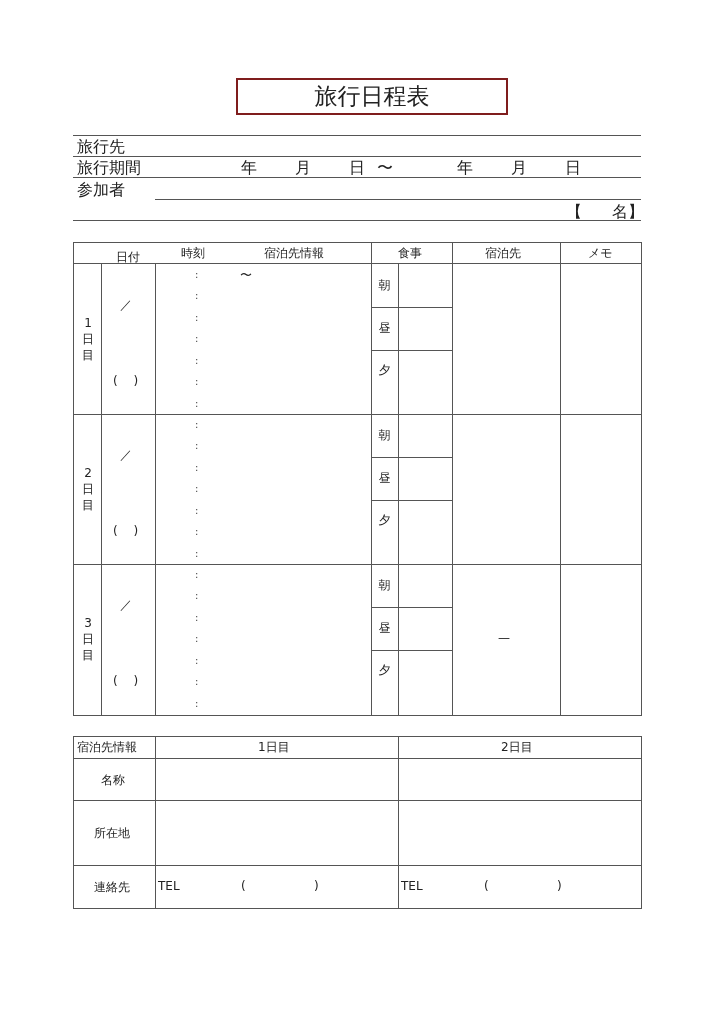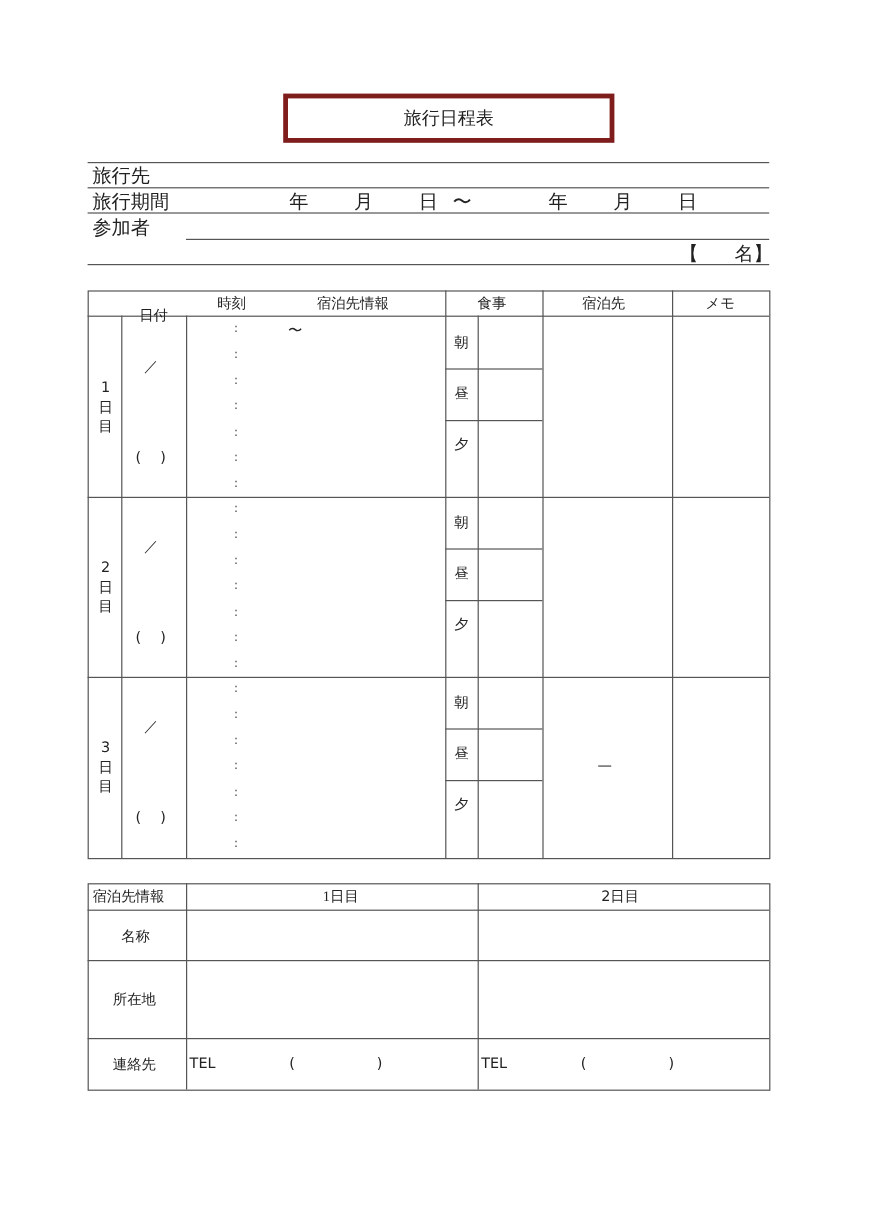--- a/index.html
+++ b/index.html
@@ -1,20 +1,20 @@
 <!DOCTYPE html>
 <html><head>
 <meta charset="utf-8">
 <style>
   html, body { margin:0; padding:0; }
   body { width:724px; height:1024px; background:#ffffff; position:relative; overflow:hidden;
          font-family:"DejaVu Sans", "Liberation Sans", sans-serif; color:#222; }
   .abs { position:absolute; }
-  .title-box { left:236px; top:78px; width:268px; height:33px; border:4px solid #7f1d1d;
-               display:flex; align-items:center; justify-content:center; font-size:15px; color:#222; }
+  .title-box { left:236px; top:78px; width:268px; height:33px; border:2px solid #7f1d1d;
+               display:flex; align-items:center; justify-content:center; font-size:23px; color:#222; }
   .hline { position:absolute; height:0; border-top:1.5px solid #555; }
   .lbl { position:absolute; font-size:16px; color:#222; }
   .vline { position:absolute; width:0; border-left:1.5px solid #555; }
   .box { position:absolute; border:1.5px solid #555; box-sizing:border-box; }
   .colon { position:absolute; font-size:10px; color:#444; }
   .daylabel { position:absolute; width:28px; text-align:center; font-size:12px; line-height:16px; color:#222; }
   .meal { position:absolute; width:27px; text-align:center; font-size:12px; color:#222; }
   .small { font-size:12px; }
 </style>
 </head>
@@ -39,21 +39,21 @@
 <div class="lbl" style="left:77px; top:180px;">参加者</div>
 <div class="hline" style="left:155px; top:199px; width:486px;"></div>
 <div class="lbl" style="left:566px; top:202px;">【</div>
 <div class="lbl" style="left:612px; top:202px;">名】</div>
 <div class="hline" style="left:73px; top:220px; width:568px;"></div>
 
 <div class="box" style="left:73px; top:242px; width:569px; height:474px;"></div>
 
 <div class="hline" style="left:73px; top:263px; width:568px;"></div>
 
-<div class="lbl small" style="left:116px; top:255px;">日付</div>
+<div class="lbl small" style="left:116px; top:249px;">日付</div>
 <div class="lbl small" style="left:181px; top:245px;">時刻</div>
 <div class="lbl small" style="left:264px; top:245px;">宿泊先情報</div>
 <div class="lbl small" style="left:398px; top:245px;">食事</div>
 <div class="lbl small" style="left:485px; top:245px;">宿泊先</div>
 <div class="lbl small" style="left:588px; top:245px;">メモ</div>
 
 <div class="vline" style="left:101px; top:263px; height:452px;"></div>
 <div class="vline" style="left:155px; top:263px; height:452px;"></div>
 <div class="vline" style="left:371px; top:242px; height:473px;"></div>
 <div class="vline" style="left:398px; top:263px; height:452px;"></div>
@@ -127,21 +127,21 @@
 <div class="lbl small" style="left:498px; top:631px;">—</div>
 
 <div class="box" style="left:73px; top:736px; width:569px; height:173px;"></div>
 <div class="vline" style="left:155px; top:736px; height:172px;"></div>
 <div class="vline" style="left:398px; top:736px; height:172px;"></div>
 <div class="hline" style="left:73px; top:758px; width:568px;"></div>
 <div class="hline" style="left:73px; top:800px; width:568px;"></div>
 <div class="hline" style="left:73px; top:865px; width:568px;"></div>
 
 <div class="lbl small" style="left:77px; top:739px;">宿泊先情報</div>
-<div class="lbl small" style="left:269px; top:739px;font-family:Liberation Serif, serif;">1日目</div>
+<div class="lbl small" style="left:258px; top:739px;">1日目</div>
 <div class="lbl small" style="left:501px; top:739px;">2日目</div>
 
 <div class="lbl small" style="left:101px; top:772px;">名称</div>
 <div class="lbl small" style="left:94px; top:825px;">所在地</div>
 <div class="lbl small" style="left:94px; top:879px;">連絡先</div>
 
 <div class="lbl small" style="left:158px; top:879px;">TEL</div>
 <div class="lbl small" style="left:241px; top:879px;">(</div>
 <div class="lbl small" style="left:314px; top:879px;">)</div>
 <div class="lbl small" style="left:401px; top:879px;">TEL</div>

